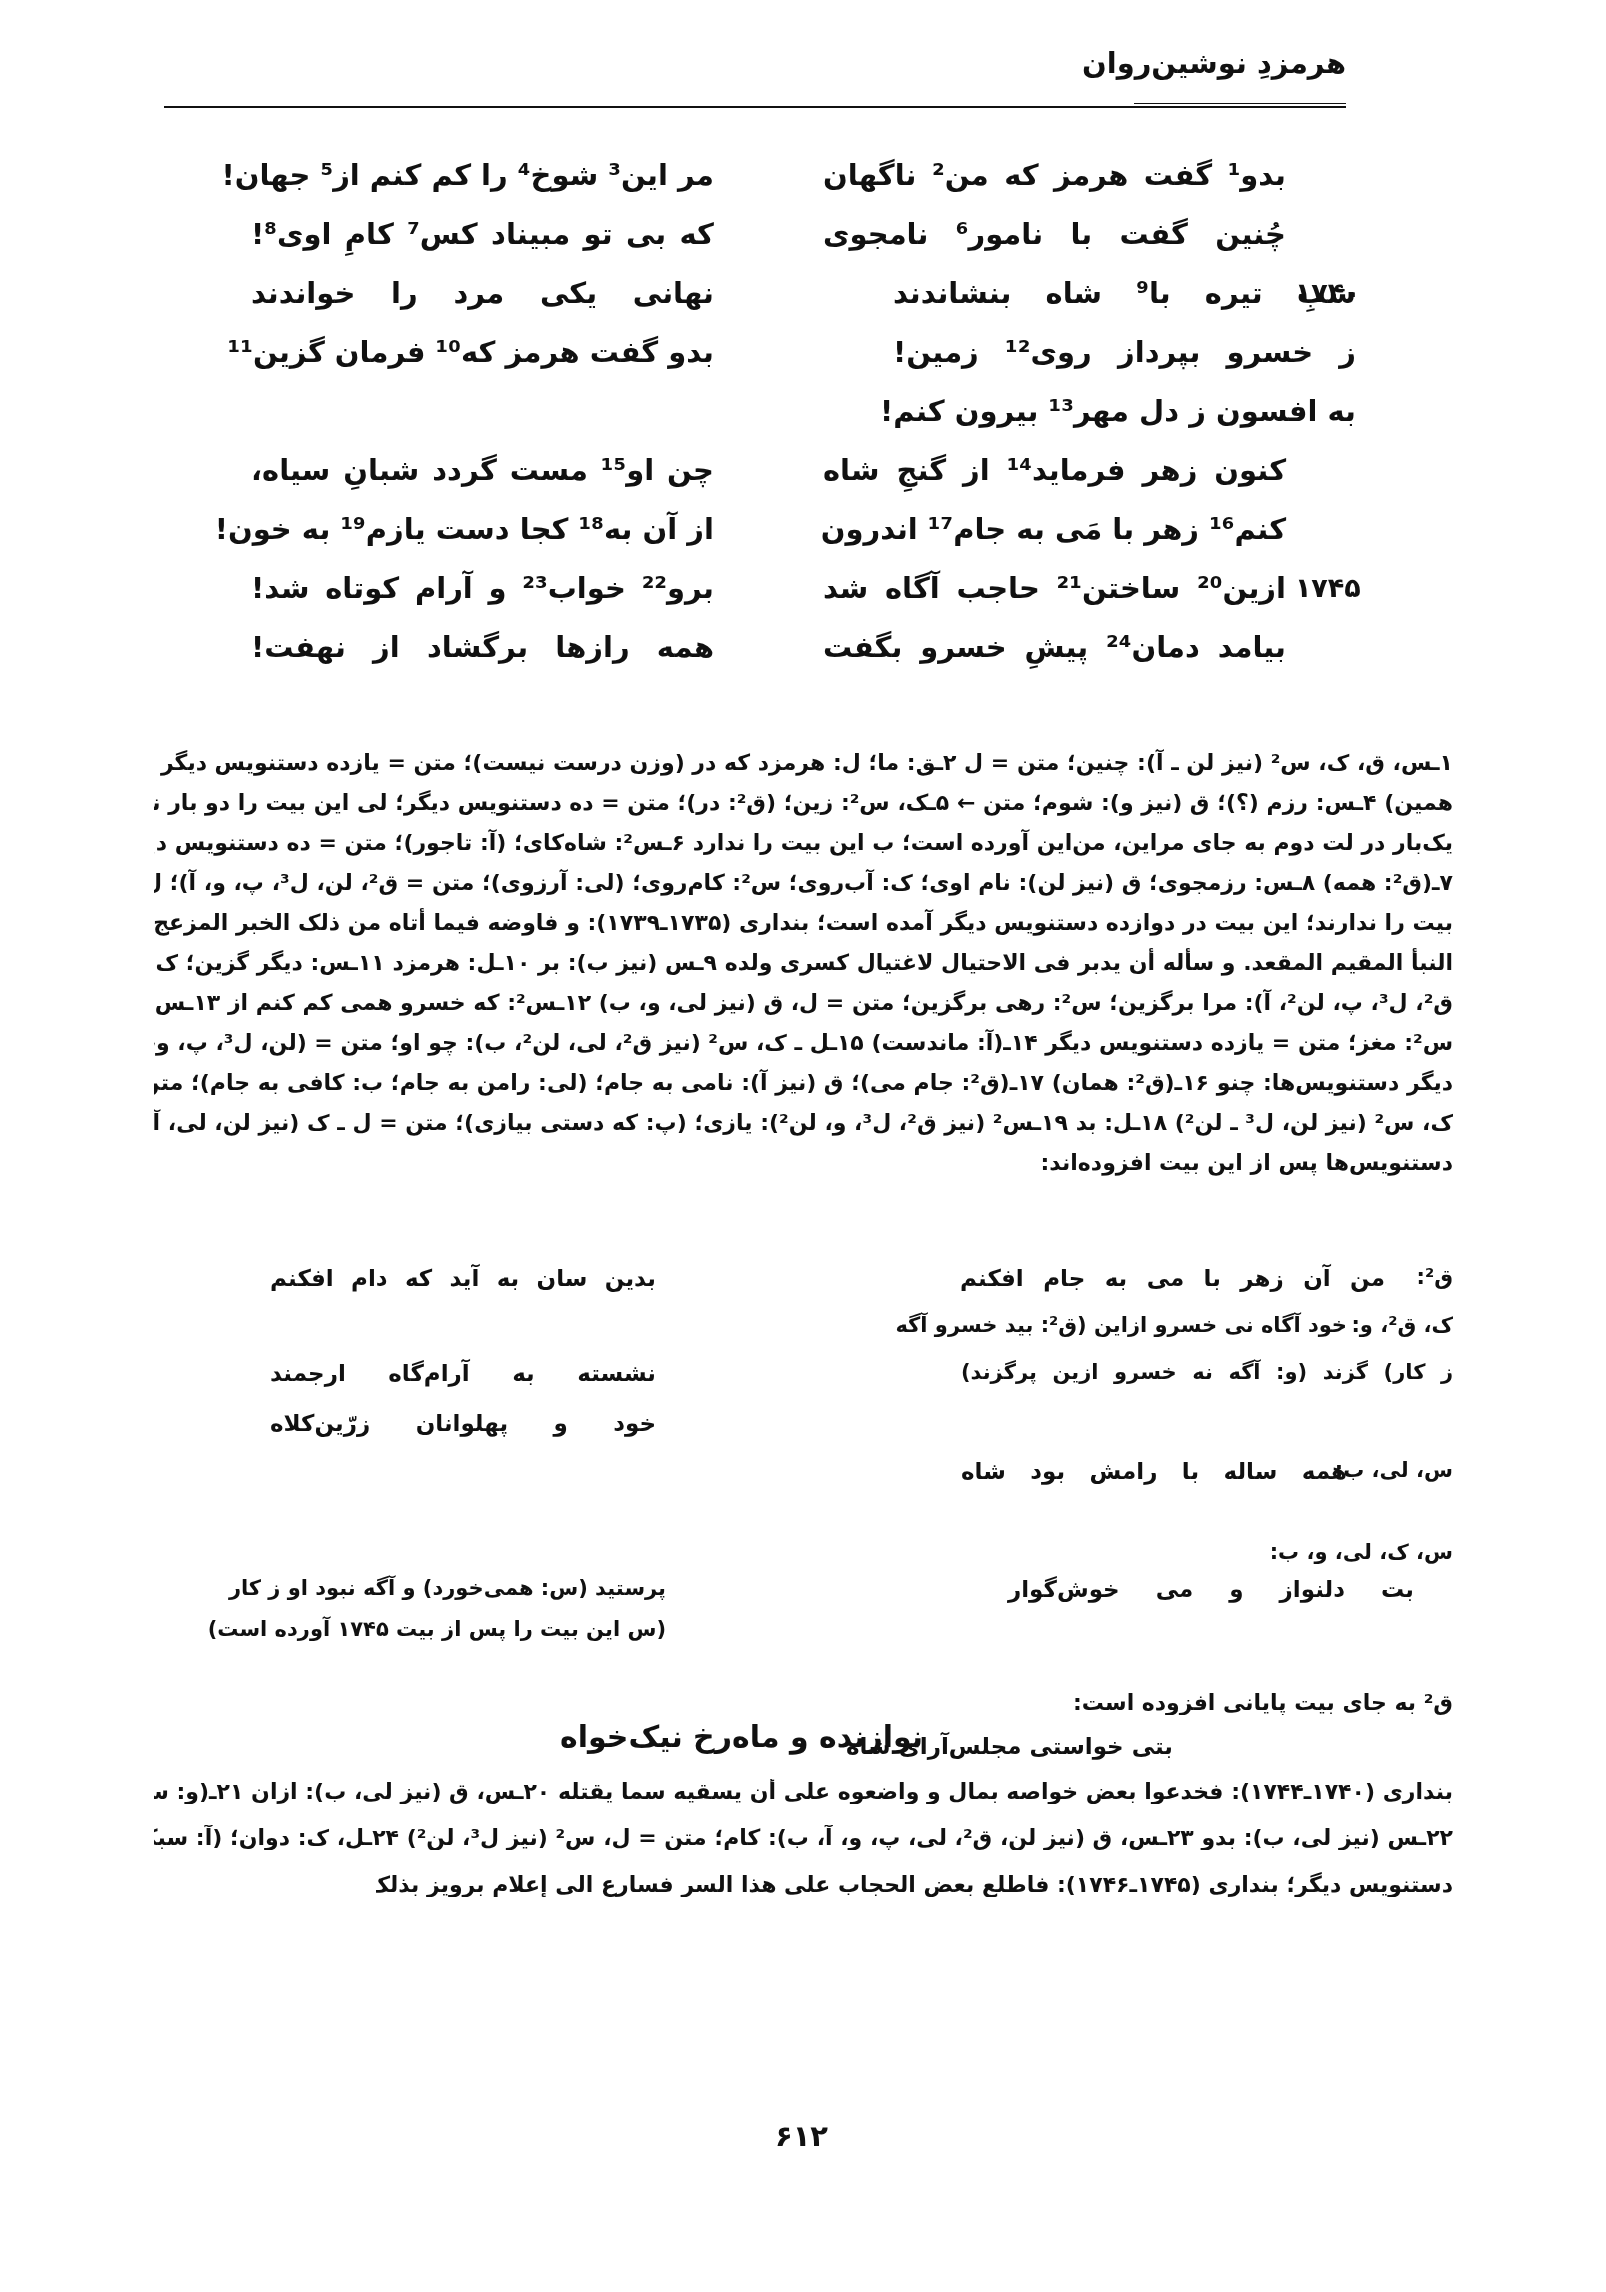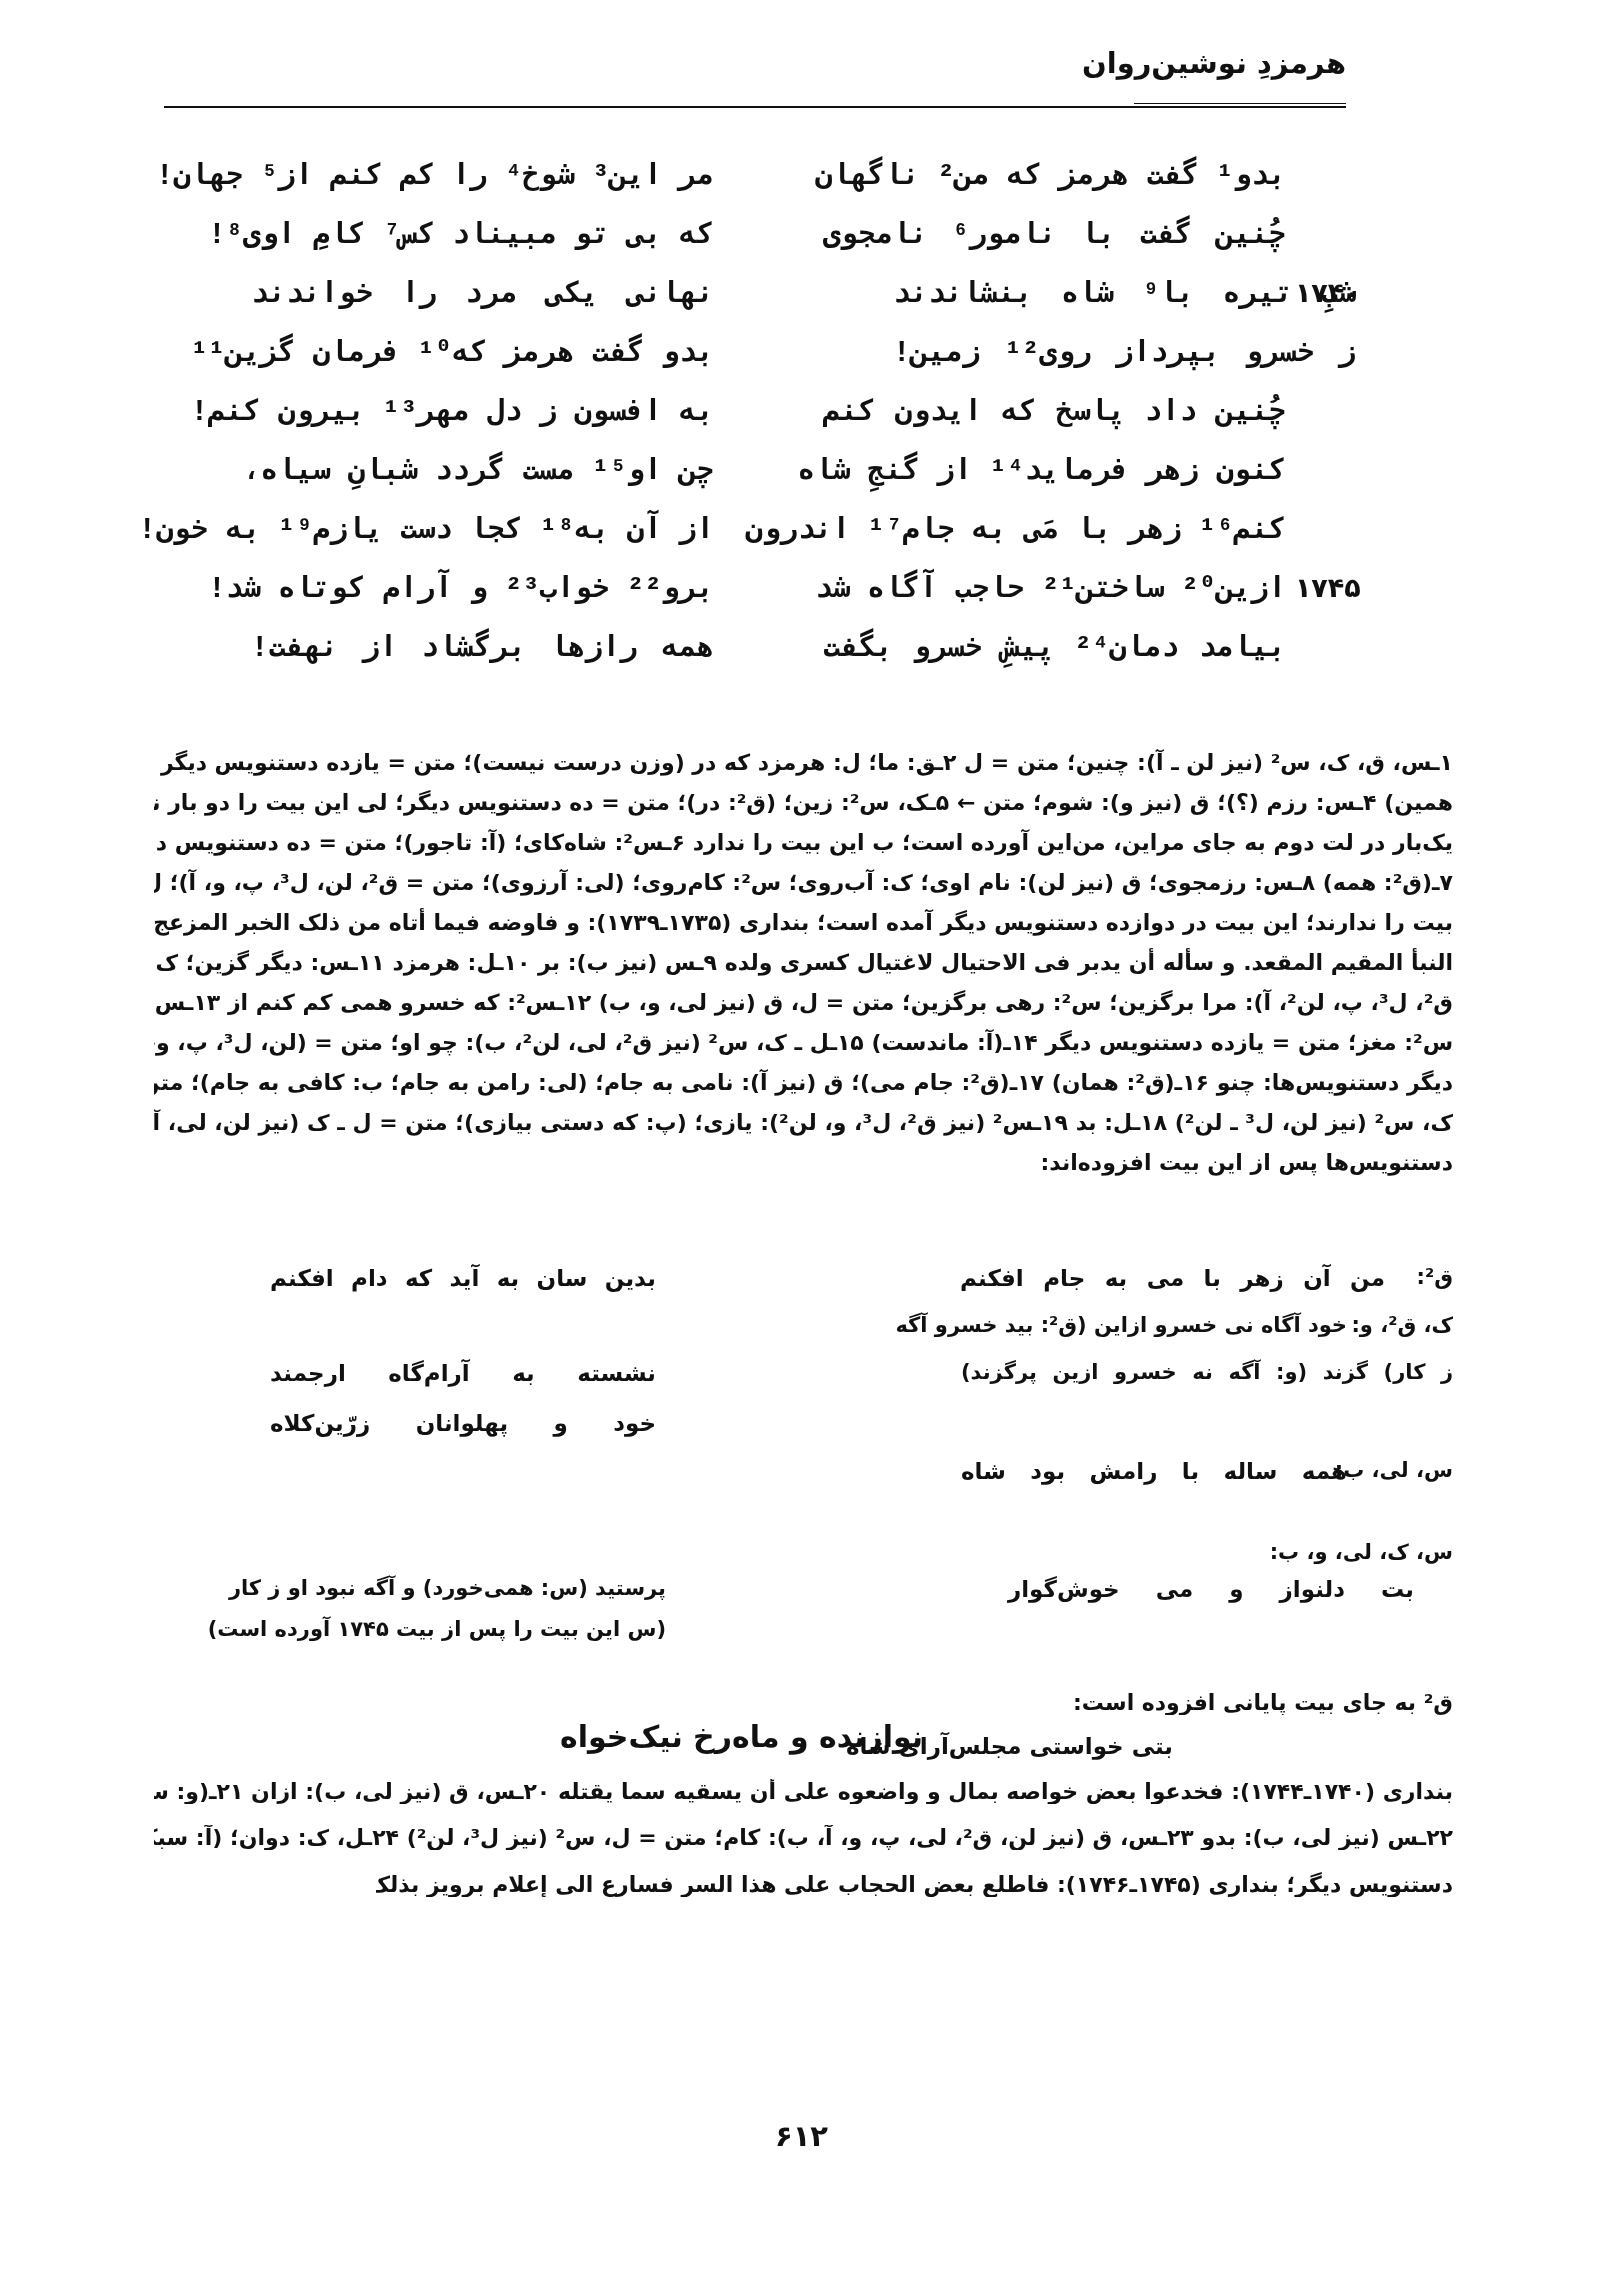--- a/index.html
+++ b/index.html
@@ -20,21 +20,21 @@
     content: ""; position: absolute; right: 0; top: -4.8px; width: 212px;
     border-top: 1.9px solid #111;
   }
   .verse-block { position: absolute; top: 145px; left: 251px; right: 251px; }
   .beyt {
     display: flex; flex-direction: row; justify-content: space-between;
     height: 59px; align-items: center; position: relative;
   }
   .misra {
     width: 463px; font-size: 29px; font-weight: bold;
-    text-align: justify; text-align-last: justify; white-space: nowrap; font-family: Liberation Mono, monospace;
+    text-align: justify; text-align-last: justify; white-space: nowrap;
   }
   .misra.right { margin-right: 70px; }
   .verse-num {
     position: absolute; right: -4.8px; font-size: 27px; font-weight: bold;
   }
   .notes {
     position: absolute; top: 743px; left: 154px; right: 154px;
     font-size: 22px; font-weight: bold; line-height: 40px;
     text-align: justify;
   }
@@ -74,21 +74,20 @@
       <div class="misra left">شبِ تیره با⁹ شاه بنشاندند</div>
       <div class="misra right">نهانی یکی مرد را خواندند</div>
     </div>
     <div class="beyt">
       <span class="verse-num"></span>
       <div class="misra left">ز خسرو بپرداز روی¹² زمین!</div>
       <div class="misra right">بدو گفت هرمز که¹⁰ فرمان گزین¹¹</div>
     </div>
     <div class="beyt">
       <span class="verse-num"></span>
-      <div class="misra right">چُنین داد پاسخ که ایدون کنم</div>
       <div class="misra left">به افسون ز دل مهر¹³ بیرون کنم!</div>
     </div>
     <div class="beyt">
       <span class="verse-num"></span>
       <div class="misra right">کنون زهر فرماید¹⁴ از گنجِ شاه</div>
       <div class="misra left">چن او¹⁵ مست گردد شبانِ سیاه،</div>
     </div>
     <div class="beyt">
       <span class="verse-num"></span>
       <div class="misra right">کنم¹⁶ زهر با مَی به جام¹⁷ اندرون</div>

